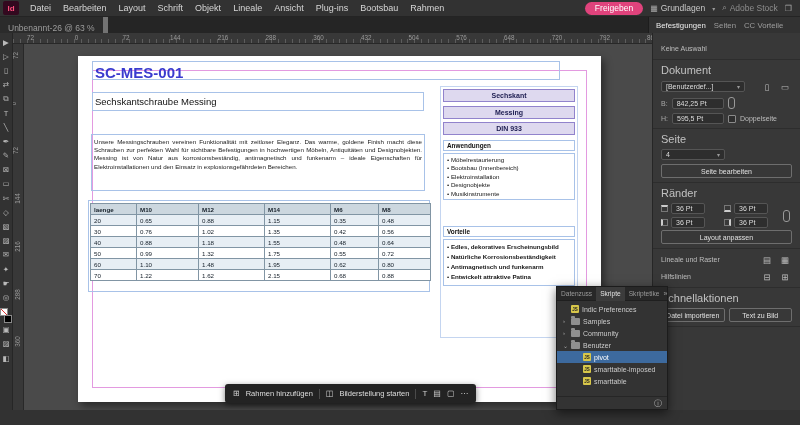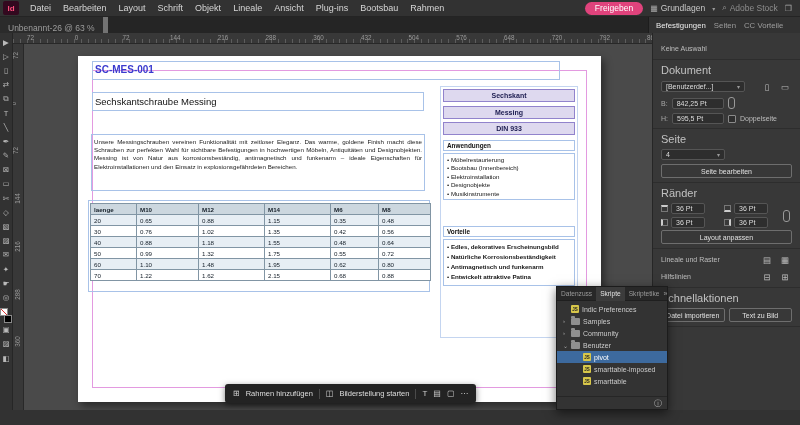--- a/index.html
+++ b/index.html
@@ -37,21 +37,21 @@
 
 .canvas{position:absolute;left:13px;top:33px;width:639px;bottom:15px;background:#4a4a4a;overflow:hidden}
 .ruler-h{position:absolute;left:0;top:0;width:100%;height:11px;background:#383838;border-bottom:1px solid #282828;z-index:5}
 .ruler-ticks{position:absolute;left:0;bottom:0;width:100%;height:4px;background:repeating-linear-gradient(to right,#5d5d5d 0 1px,transparent 1px 6.8px)}
 .ruler-num{position:absolute;top:1px;font-size:6.3px;color:#9a9a9a}
 .ruler-v{position:absolute;left:0;top:11px;width:11px;bottom:0;background:#383838;border-right:1px solid #282828;z-index:4}
 .ruler-vnum{position:absolute;left:-1px;font-size:6.3px;color:#9a9a9a;transform:rotate(-90deg)}
 .page{position:absolute;left:65px;top:23px;width:523px;height:346px;background:#fff;box-shadow:3px 4px 8px rgba(0,0,0,.45)}
 .margin-guides{position:absolute;left:14px;top:14px;right:14px;bottom:14px;border:1px solid #e39ae0}
 .frame{position:absolute;border:1px solid #a8c2e8}
-.sku{position:absolute;left:17px;top:8px;font-size:10px;font-weight:bold;color:#3a3ace}
+.sku{position:absolute;left:17px;top:8px;font-size:15px;font-weight:bold;color:#3a3ace}
 .heading{position:absolute;left:17px;top:40px;font-size:9.5px;color:#101010}
 .bodytext{position:absolute;left:16px;top:82px;width:328px;font-size:6.2px;line-height:1.32;color:#1a1a1a;text-align:justify}
 .spec-table{border-collapse:collapse;position:absolute;left:12px;top:147px}
 .spec-table th,.spec-table td{border:1px solid #8195a4;font-size:6.2px;padding:1.5px 3px;text-align:left;color:#16202a}
 .spec-table th{background:#ccd7df;font-weight:bold}
 .spec-table th:nth-child(1){width:46px}.spec-table th:nth-child(2){width:62px}
 .spec-table th:nth-child(3){width:66px}.spec-table th:nth-child(4){width:66px}
 .spec-table th:nth-child(5){width:48px}.spec-table th:nth-child(6){width:52px}
 .spec-table tr.odd{background:#e7eef4}.spec-table tr.even{background:#ffffff}
 .badge{position:absolute;left:365px;width:132px;height:13px;background:#ded9ef;border:1px solid #9183cc;display:flex;align-items:center;justify-content:center;font-size:7px;font-weight:bold;color:#1c1c50}

